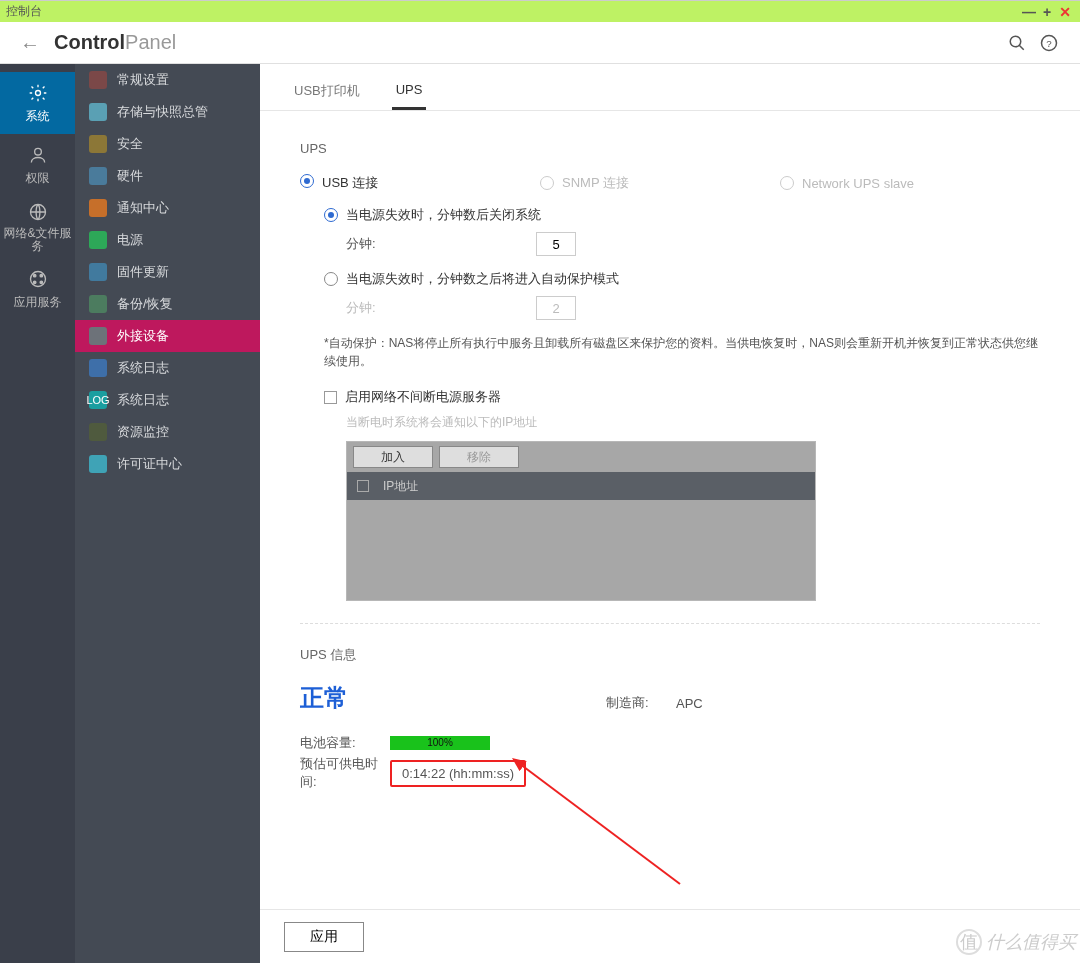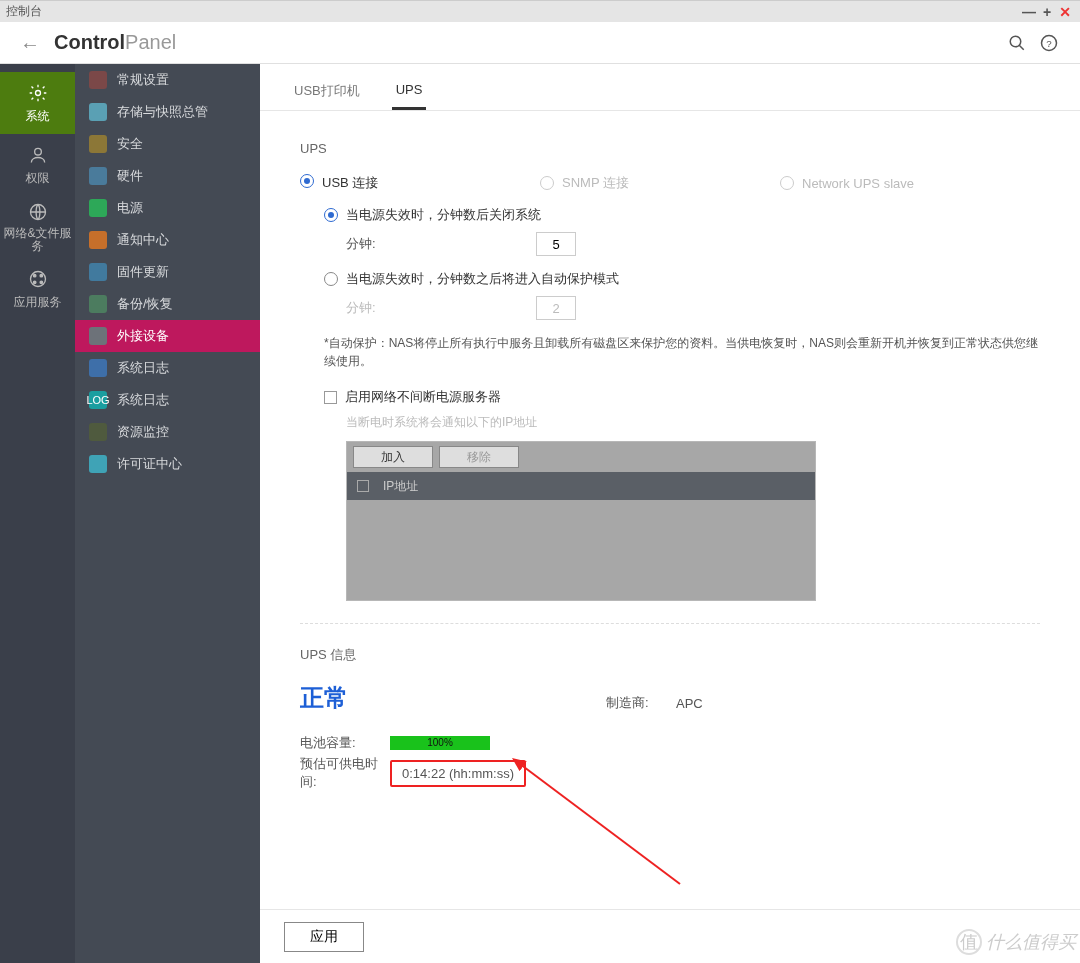--- a/index.html
+++ b/index.html
@@ -1,35 +1,35 @@
 <!DOCTYPE html>
 <html><head>
 <meta charset="utf-8">
 <style>
 * { box-sizing: border-box; margin: 0; padding: 0; font-family: "Microsoft YaHei", "PingFang SC", Arial, sans-serif; }
 body { width: 1080px; height: 963px; background: #fff; overflow: hidden; font-size: 13px; color: #333; position: relative; }
 
-.titlebar { height: 22px; background: #e5e5e5; border-top: 1px solid #ccc; display: flex; align-items: center; padding: 0 6px; font-size: 12px; color: #555; }
+.titlebar { height: 22px; background: #bef264; border-top: 1px solid #ccc; display: flex; align-items: center; padding: 0 6px; font-size: 12px; color: #555; }
 .titlebar .spacer { flex: 1; }
 .titlebar .win-btn { width: 18px; text-align: center; font-size: 14px; font-weight: bold; cursor: pointer; }
 .win-close { color: #e33; }
 
 .window-header { height: 42px; background: #fff; display: flex; align-items: center; padding: 0 20px; border-bottom: 1px solid #e0e0e0; }
 .back-arrow { font-size: 20px; color: #888; margin-right: 14px; cursor: pointer; }
 .app-title { font-size: 20px; }
 .app-title .bold { font-weight: bold; color: #333; }
 .app-title .light { color: #999; }
 .window-header .spacer { flex: 1; }
 .hdr-icon { width: 22px; height: 22px; margin-left: 10px; cursor: pointer; display: flex; align-items: center; justify-content: center; }
 
 .body-row { display: flex; height: calc(100% - 64px); }
 
 .nav-rail { width: 75px; background: #3a3f4a; color: #bbb; display: flex; flex-direction: column; align-items: center; padding-top: 8px; }
 .nav-item { width: 100%; height: 62px; display: flex; flex-direction: column; align-items: center; justify-content: center; font-size: 12px; cursor: pointer; }
-.nav-item.active { background: #4d7c0f; color: #fff; }
+.nav-item.active { background: #0369a1; color: #fff; }
 .nav-icon { width: 22px; height: 22px; margin-bottom: 4px; display:flex; align-items:center; justify-content:center; }
 
 .sidebar { width: 185px; background: #444a54; color: #d8dadd; font-size: 13px; overflow-y: auto; }
 .side-item { height: 32px; display: flex; align-items: center; padding: 0 14px; cursor: pointer; }
 .side-item.active { background: #be185d; color: #fff; }
 .side-item .side-icon { width: 18px; height: 18px; margin-right: 10px; border-radius: 3px; display:flex; align-items:center; justify-content:center; font-size:11px; }
 
 .main { flex: 1; background: #fff; display: flex; flex-direction: column; overflow: hidden; position: relative; }
 .tabs { display: flex; padding: 12px 30px 0; border-bottom: 1px solid #e6e6e6; font-size: 13px; }
 .tab { padding: 6px 4px 10px; margin-right: 28px; color: #777; cursor: pointer; }
@@ -174,26 +174,26 @@
       </div>
     <div class="side-item">
         <span class="side-icon" style="background:#8c7737;"></span>
         <span>安全</span>
       </div>
     <div class="side-item">
         <span class="side-icon" style="background:#4a7b9b;"></span>
         <span>硬件</span>
       </div>
     <div class="side-item">
+        <span class="side-icon" style="background:#c66f2a;"></span>
+        <span>通知中心</span>
+      </div>
+    <div class="side-item">
         <span class="side-icon" style="background:#2da858;"></span>
         <span>电源</span>
-      </div>
-    <div class="side-item">
-        <span class="side-icon" style="background:#c66f2a;"></span>
-        <span>通知中心</span>
       </div>
     <div class="side-item">
         <span class="side-icon" style="background:#417a9e;"></span>
         <span>固件更新</span>
       </div>
     <div class="side-item">
         <span class="side-icon" style="background:#4c7c5f;"></span>
         <span>备份/恢复</span>
       </div>
     <div class="side-item active">

